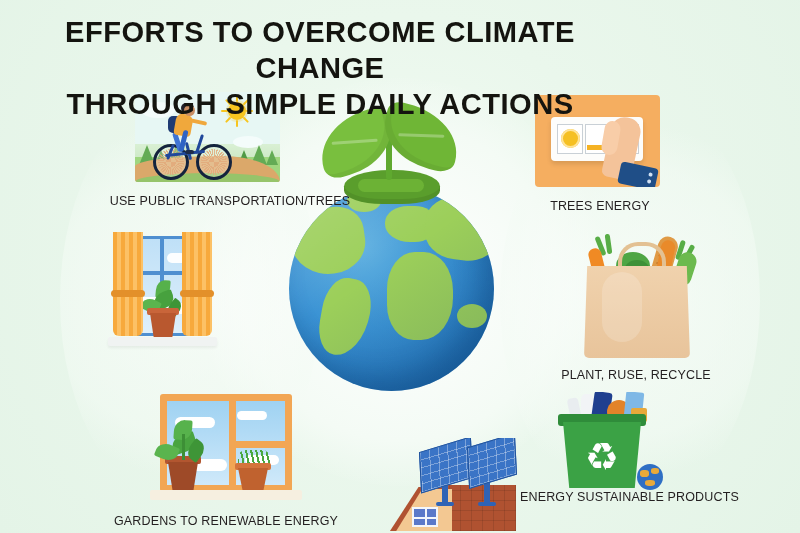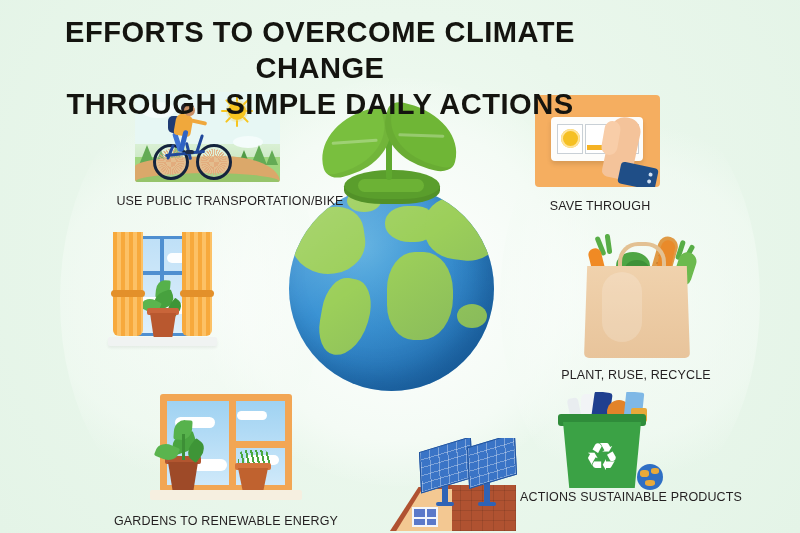--- a/index.html
+++ b/index.html
@@ -297,21 +297,21 @@
       </div>
       <div id="legB"></div>
       <div id="bag"></div>
       <div id="body"></div>
       <div id="legA"></div>
       <div id="foot"></div>
       <div id="arm"></div>
       <div id="hair"></div>
       <div id="head"></div>
     </div>
-    <div class="cap" style="margin-top:12px;margin-left:-55px;width:300px;">USE PUBLIC TRANSPORTATION/BIKE</div>
+    <div class="cap" style="margin-top:12px;margin-left:-55px;width:300px;">USE PUBLIC TRANSPORTATION/TREES</div>
   </div>
 
   <div class="item" style="left:100px;top:232px;width:130px;">
     <div class="art" id="art-win1">
       <div id="w1-frame">
         <div class="glass"></div>
         <div class="cloud" style="left:44px;top:14px;width:30px;height:10px;"></div>
         <div class="cloud" style="left:8px;top:58px;width:44px;height:12px;"></div>
         <div class="cloud" style="left:40px;top:64px;width:38px;height:11px;"></div>
         <div id="w1-bar-v"></div>
@@ -369,21 +369,21 @@
         <div id="arrow"></div>
         <div id="knob"></div>
       </div>
       <div id="hand"></div>
       <div id="finger"></div>
       <div id="cuff">
         <i style="top:5px;"></i>
           <i style="top:12px;"></i>
       </div>
     </div>
-    <div class="cap" style="margin-top:12px;margin-left:0;width:130px;">SAVE THROUGH</div>
+    <div class="cap" style="margin-top:12px;margin-left:0;width:130px;">TREES ENERGY</div>
   </div>
 
   <div class="item" style="left:566px;top:228px;width:140px;">
     <div class="art" id="art-bag">
       <div class="sprig" id="sp1"></div>
       <div class="sprig" id="sp2"></div>
       <div class="sprig" id="sp3"></div>
       <div class="sprig" id="sp4"></div>
       <div class="veg" id="carrot1"></div>
       <div class="veg" id="bread">
@@ -414,21 +414,21 @@
       <div class="trash" id="t-yellow"></div>
       <div id="bin-lid"></div>
       <div id="bin-body"></div>
       <div id="rsym">♻</div>
       <div id="globe-small">
         <i style="left:3px;top:6px;width:9px;height:7px;"></i>
         <i style="left:14px;top:4px;width:8px;height:6px;"></i>
         <i style="left:8px;top:16px;width:10px;height:6px;"></i>
       </div>
     </div>
-    <div class="cap" style="margin-top:-2px;margin-left:-25px;width:190px;">ACTIONS SUSTAINABLE PRODUCTS</div>
+    <div class="cap" style="margin-top:-2px;margin-left:-25px;width:190px;">ENERGY SUSTAINABLE PRODUCTS</div>
   </div>
 
   <div class="item" style="left:390px;top:438px;width:130px;">
     <div class="art" id="art-sol">
       <div id="roof"></div>
       <div id="gable"></div>
       <div id="gable-edge"></div>
       <div id="gwin">
         <i style="left:11px;top:0;width:2px;height:100%;"></i>
         <i style="left:0;top:8px;width:100%;height:2px;"></i>

